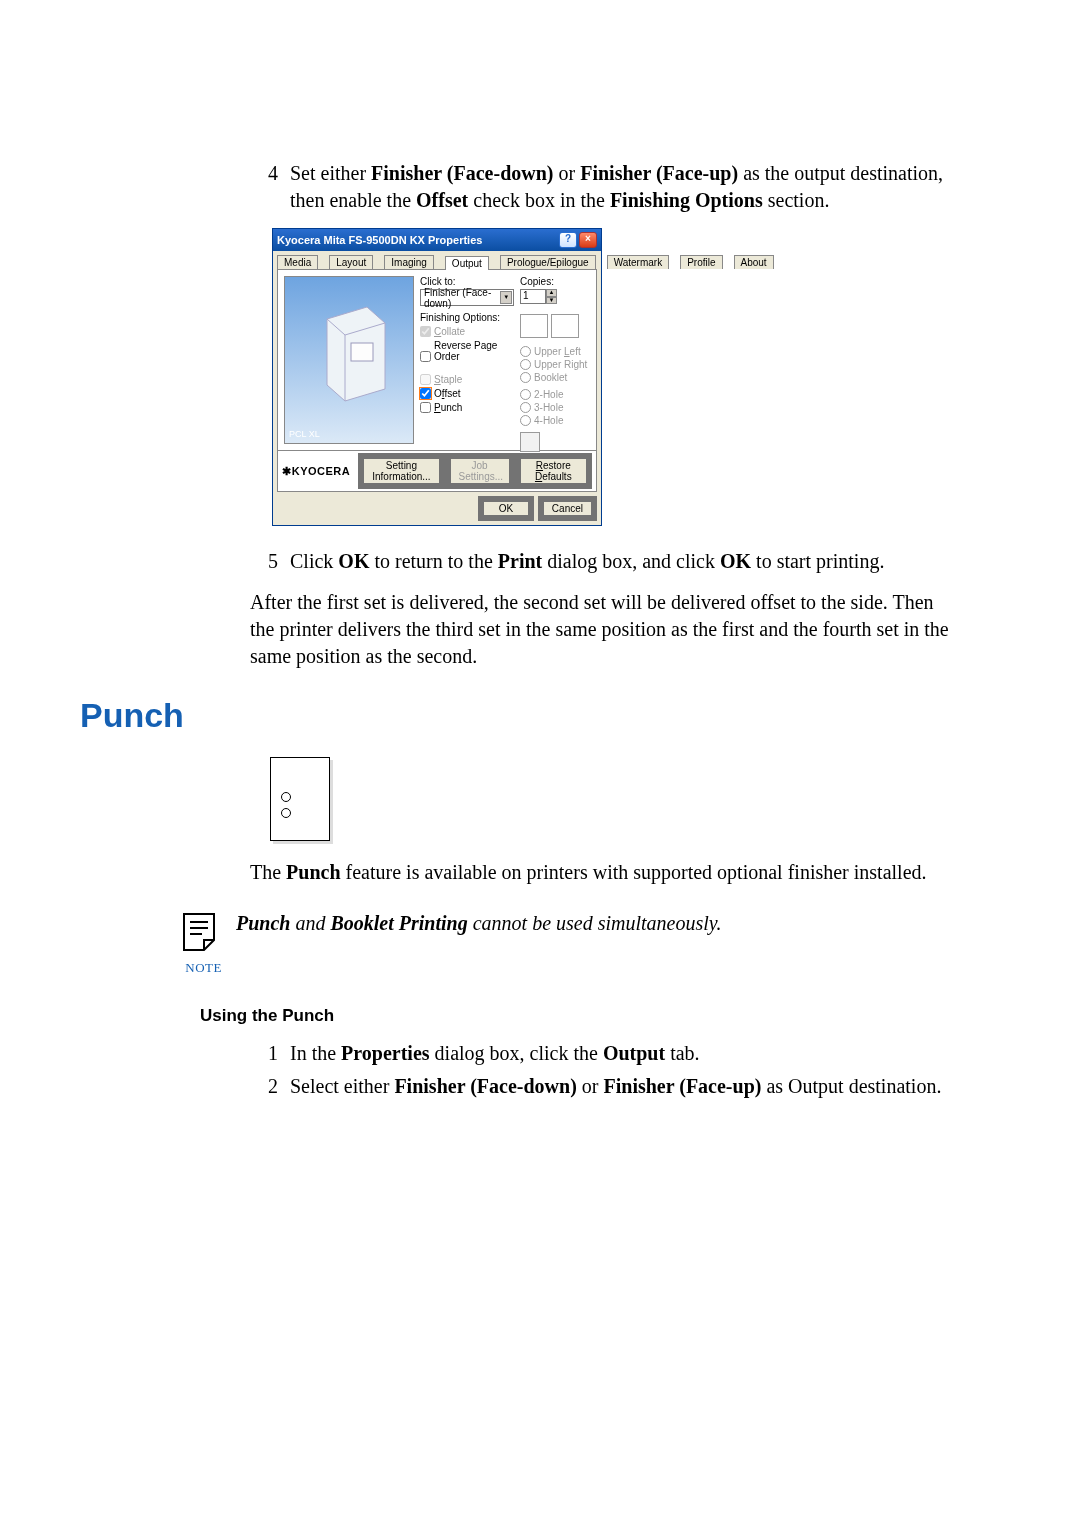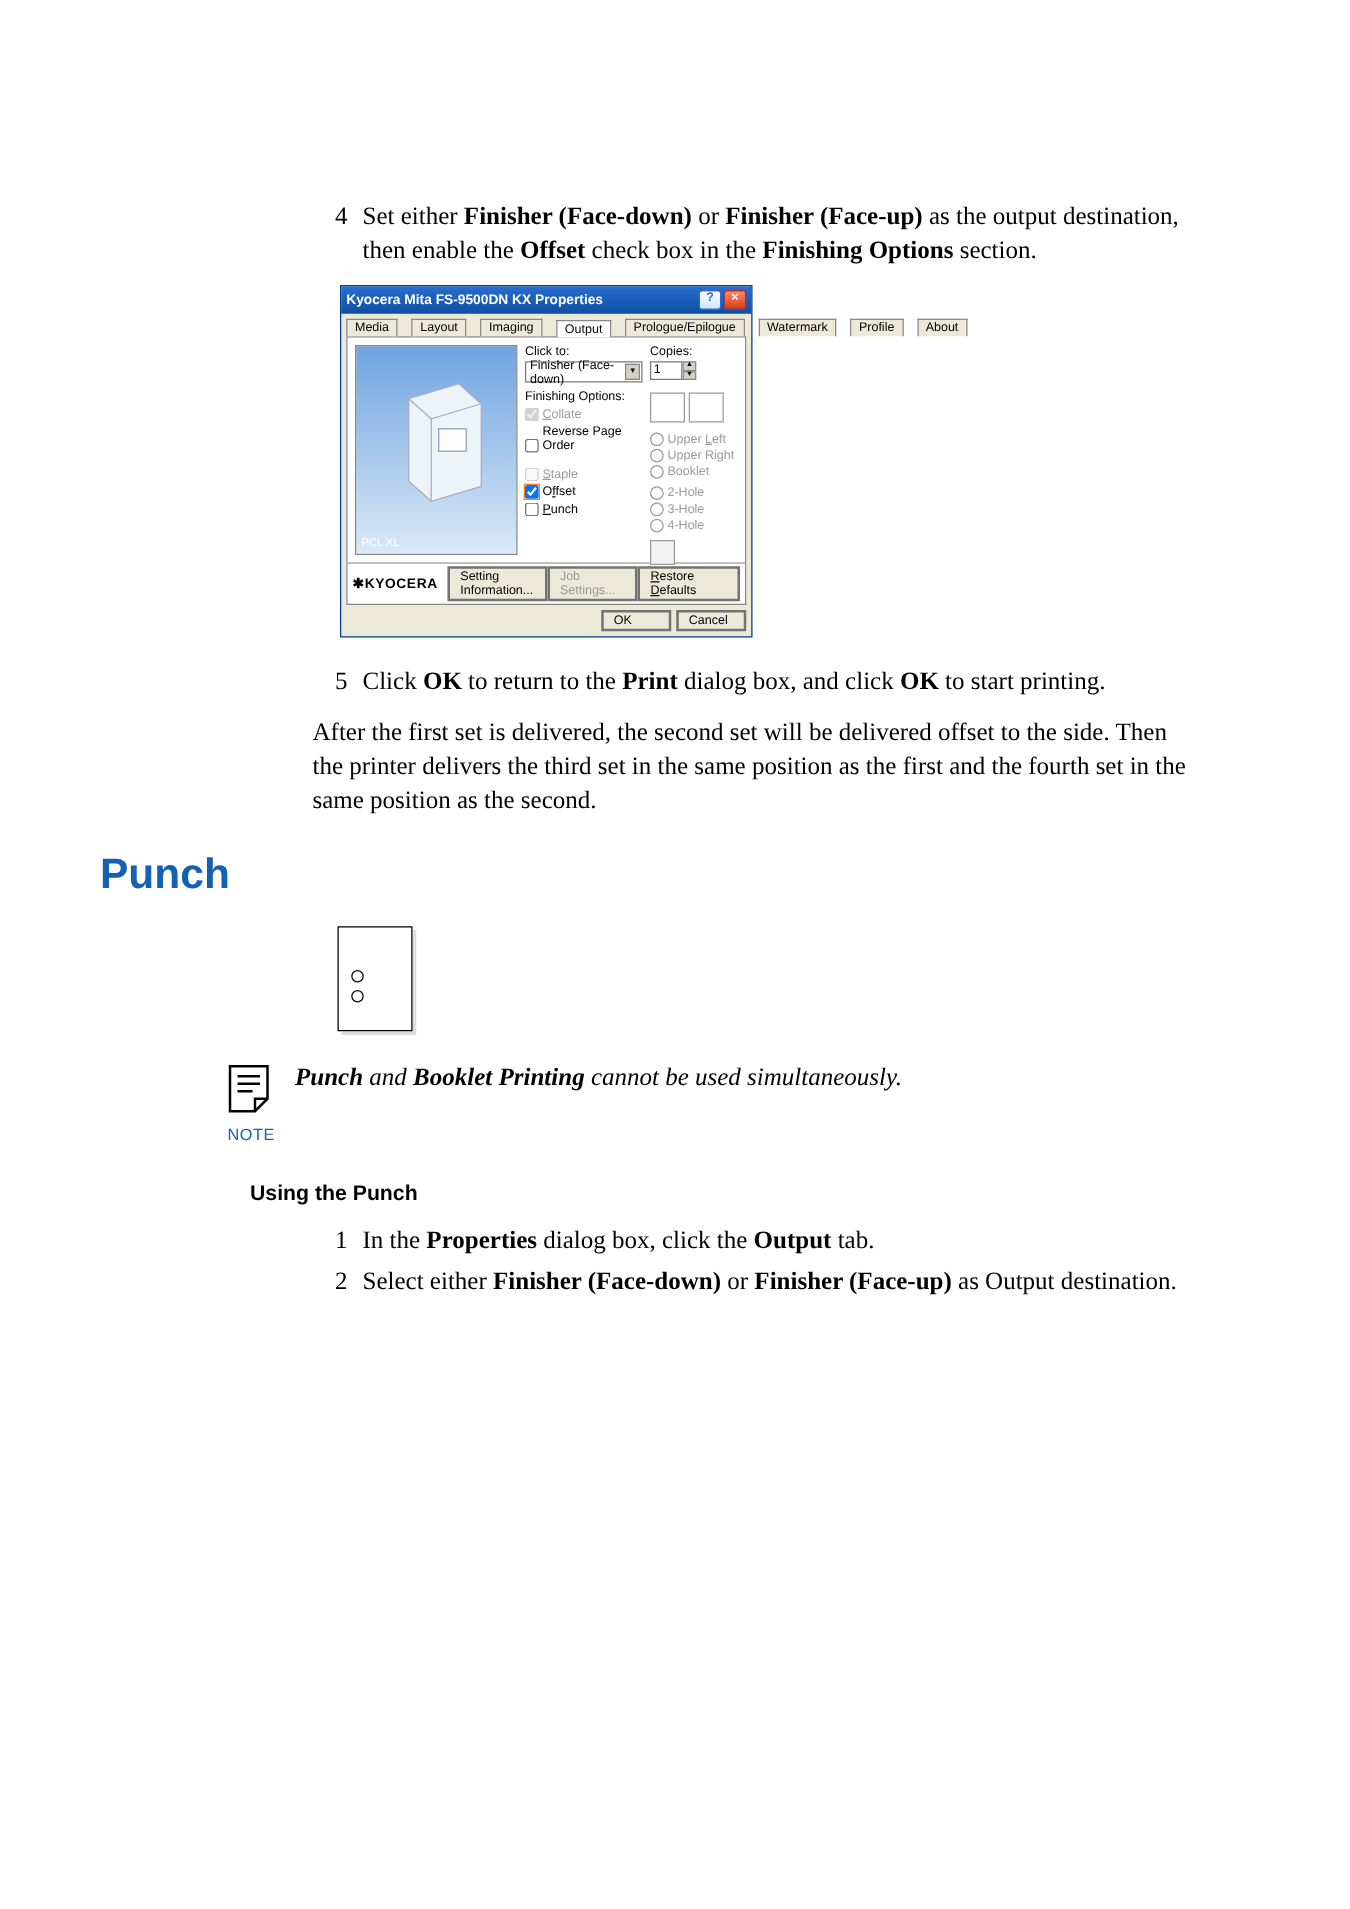--- a/index.html
+++ b/index.html
@@ -48,27 +48,27 @@
   }
   .subheading {
     font-family: Arial, Helvetica, sans-serif;
     font-weight: bold;
     font-size: 17px;
     margin: 30px 0 14px 0;
   }
   .link { color: #1560b3; }
   .note-row { display: flex; align-items: flex-start; gap: 14px; margin: 24px 0 10px 0; }
   .note-label {
-    font-family: Liberation Sans, sans-serif;
+    font-family: Liberation Serif, serif;
     font-size: 13px;
     font-variant: small-caps;
     letter-spacing: 0.5px;
     color: #1560b3;
     margin-top: 4px;
-    text-align: center;
+    text-align: right;
   }
   .note-text {
     font-size: 20px;
     font-style: italic;
     line-height: 1.35;
     flex: 1;
   }
   .page-num {
     text-align: center;
     color: #1560b3;
@@ -176,22 +176,22 @@
   .dlg-foot {
     display:flex; justify-content:space-between; align-items:center;
     padding: 2px 4px 2px 4px;
     background:#fff;
     margin: -4px 4px 4px 4px;
     border:1px solid #888; border-top:none;
   }
   .brand { display:flex; align-items:center; gap:8px; font-size:10px; }
   .brand-logo { font-weight:bold; letter-spacing:0.5px; font-size:11px; }
   .btn {
-    border:2px solid #737373; background:#ece9d8; padding:1px 8px; font-size:10px;
-    min-width:64px; text-align:left; box-sizing:border-box;
+    border:6px solid #737373; background:#ece9d8; padding:1px 8px; font-size:10px;
+    min-width:64px; text-align:center; box-sizing:border-box;
   }
   .btn.dis { color:#9a9a9a; }
   .okrow { display:flex; justify-content:flex-end; gap:4px; margin:4px; }
   .mini { width:26px; height:22px; border:1px solid #9a9a9a; background:#fff; position:relative; }
   .mini::after { content:""; position:absolute; right:3px; bottom:4px; font-size:7px; }
   .u { text-decoration: underline; }
   .staple-ico {
     width:18px; height:18px; border:1px solid #9a9a9a; background:#f2f2f2;
   }
 
@@ -366,20 +366,23 @@
 
   <h1 class="heading">Punch</h1>
 
   <div class="body-col">
 
     <div class="punch-fig">
       <div class="hole"></div>
       <div class="hole"></div>
     </div>
 
+    <p class="body">
+      <span>The </span><span class="bold">Punch</span><span> feature is available on printers with supported optional finisher installed.</span>
+    </p>
 
   </div>
 
   <div class="note-row" style="margin-left:100px;">
     <div style="text-align:center;">
       <svg class="note-icon" viewBox="0 0 42 42">
         <path d="M4 4 H34 V30 L24 40 H4 Z" fill="#fff" stroke="#000" stroke-width="2"></path>
         <path d="M34 30 L24 30 L24 40" fill="none" stroke="#000" stroke-width="2"></path>
         <line x1="10" y1="12" x2="28" y2="12" stroke="#000" stroke-width="2"></line>
         <line x1="10" y1="18" x2="28" y2="18" stroke="#000" stroke-width="2"></line>

